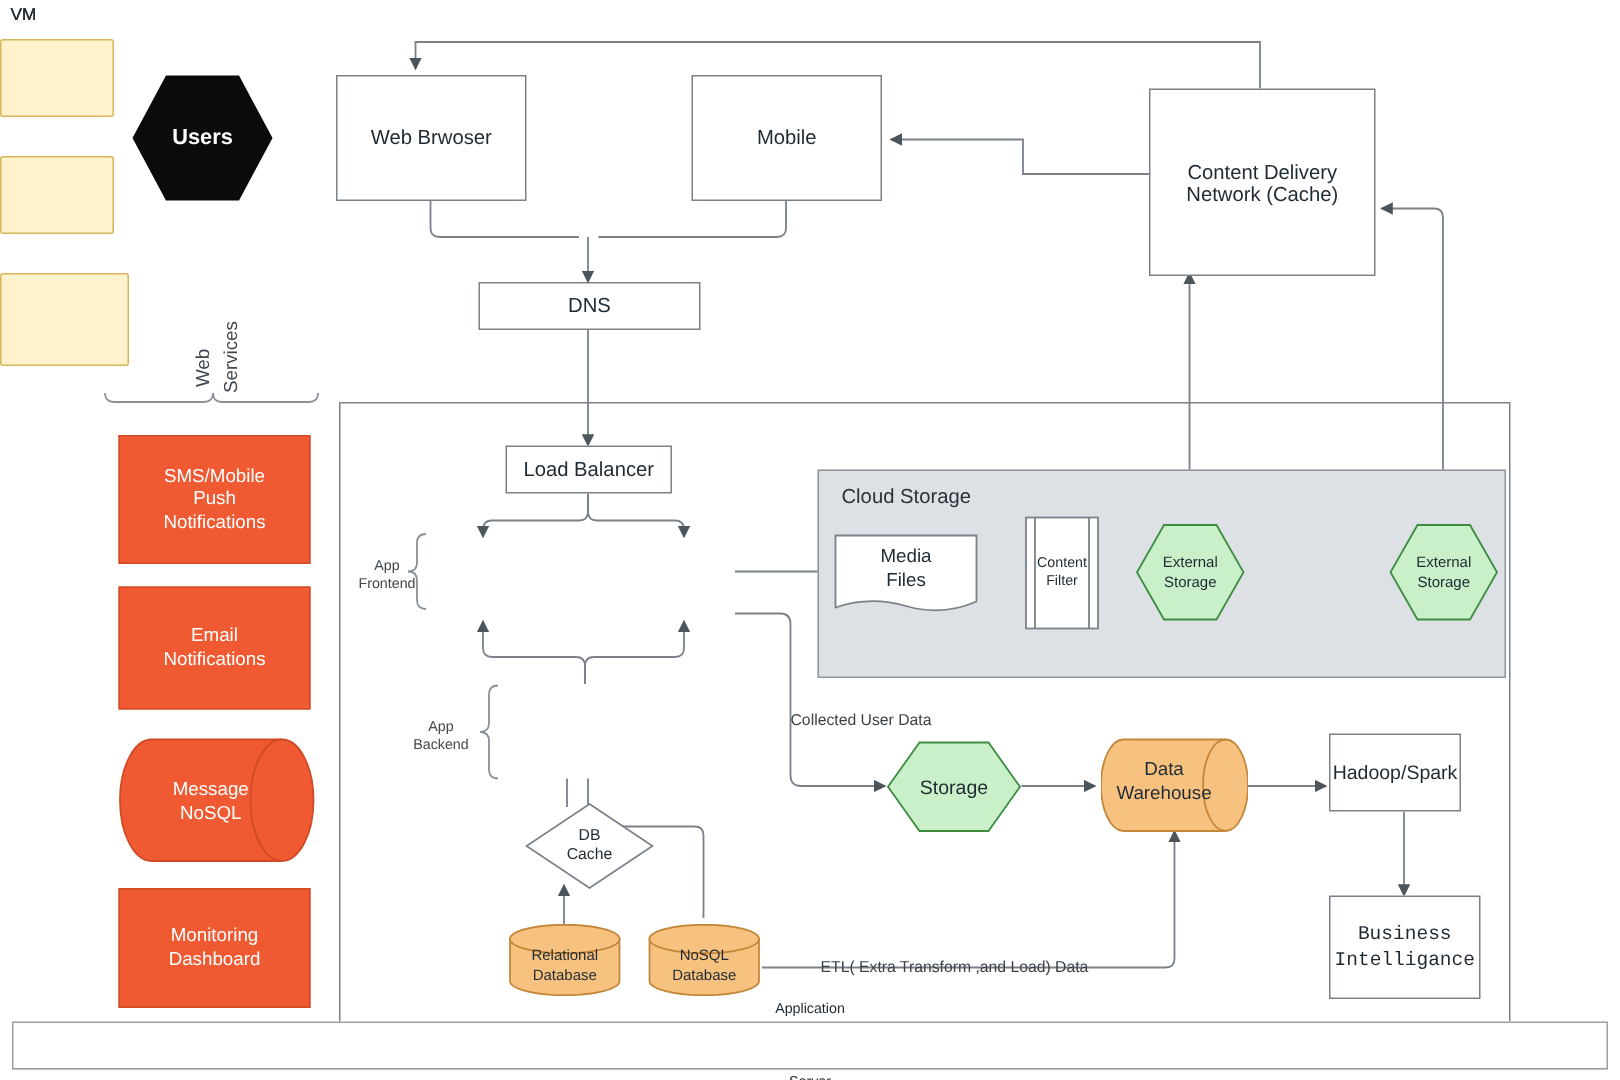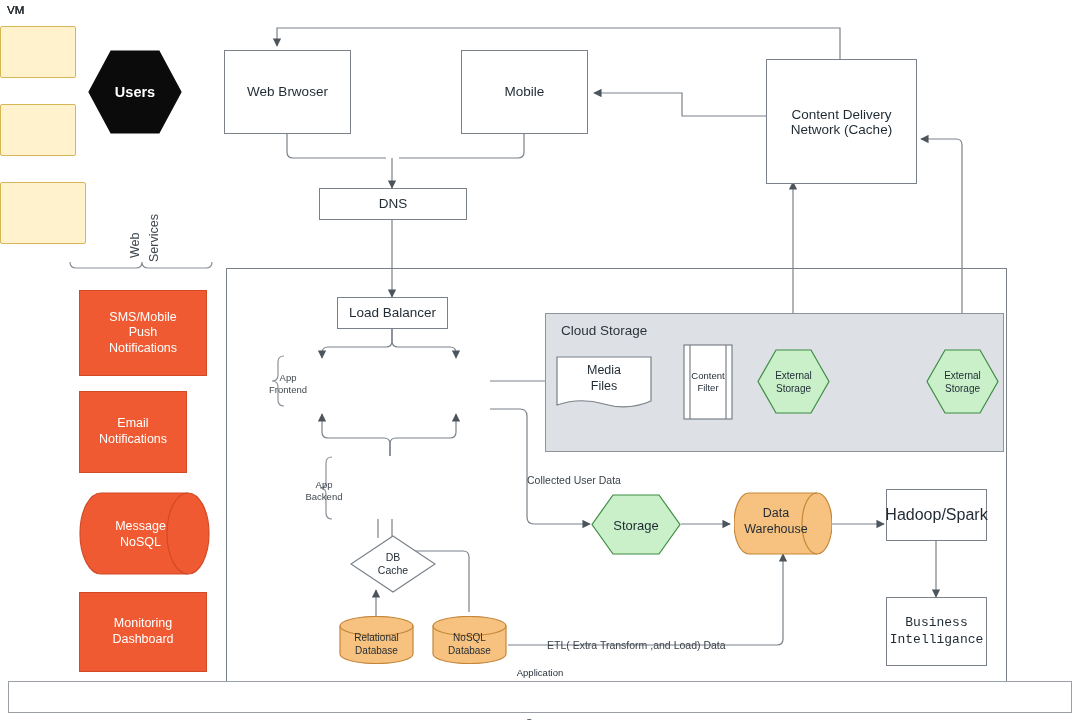--- a/index.html
+++ b/index.html
@@ -3,21 +3,21 @@
 <meta charset="utf-8">
 <style>
   html,body{margin:0;padding:0;background:#ffffff;}
   body{width:1080px;height:720px;position:relative;overflow:hidden;
        font-family:"Liberation Sans","DejaVu Sans",sans-serif;color:#1f2a33;}
   #canvas{position:absolute;left:0;top:0;width:1080px;height:720px;}
   svg#wires{position:absolute;left:0;top:0;width:1080px;height:720px;pointer-events:none;}
   .node{position:absolute;box-sizing:border-box;display:flex;align-items:center;
         justify-content:center;text-align:center;line-height:1.25;}
   .rect{background:#ffffff;border:1px solid #7a8189;}
-  .lbl{position:absolute;color:#40484f;margin-left:30px;}
+  .lbl{position:absolute;color:#40484f;}
   .vm{background:#fff2cc;border:1.5px solid #d6b656;border-radius:2px;
       display:block;box-sizing:border-box;margin-top:26px;}
   .vm .vmtitle{position:absolute;left:7px;top:4px;font-size:11.5px;color:#2b3238;}
   .vm .inner{position:absolute;left:8px;right:8px;bottom:7px;background:#ffffff;
              border:1px solid #9aa0a6;display:flex;align-items:center;
              justify-content:center;text-align:center;box-sizing:border-box;gap:37px;}
   .orange{background:#ef5a32;border:1px solid #d14a26;color:#ffffff;}
   .hexbox{position:absolute;}
   .hexlabel{position:absolute;left:0;right:0;top:50%;transform:translateY(-50%);
             text-align:center;color:#1f2a33;}
@@ -123,21 +123,21 @@
   <div class="rot" style="left:147px;top:262px;font-size:12.5px;">
     <span>Services</span>
   </div>
 
   <div class="node orange" style="left:79px;top:290px;width:128px;height:86px;flex-direction:column;font-size:12.5px;">
     <span>SMS/Mobile</span>
     <span>Push</span>
     <span>Notifications</span>
   </div>
 
-  <div class="node orange" style="left:79px;top:391px;width:108px;height:82px;flex-direction:column;font-size:12.5px;">
+  <div class="node orange" style="left:79px;top:391px;width:128px;height:82px;flex-direction:column;font-size:12.5px;">
     <span>Email</span>
     <span>Notifications</span>
   </div>
 
   <div class="cyl" style="left:79px;top:492px;width:131px;height:83px;">
     <svg width="131" height="83" viewBox="0 0 131 83">
       <path d="M22,1 L109,1 A21,40.5 0 0 1 109,82 L22,82 A21,40.5 0 0 1 22,1 Z" fill="#ef5a32" stroke="#d14a26" stroke-width="1.2"></path>
       <path d="M109,1 A21,40.5 0 0 0 109,82" fill="none" stroke="#d14a26" stroke-width="1.2"></path>
     </svg>
     <div class="cyllabel" style="font-size:12.5px;color:#fff;line-height:1.3;left:-8px;">
@@ -276,20 +276,20 @@
     <svg width="98" height="63" viewBox="0 0 98 63">
       <path d="M15,1 L83,1 A15,30.5 0 0 1 83,62 L15,62 A15,30.5 0 0 1 15,1 Z" fill="#f7c27f" stroke="#c4873a" stroke-width="1.2"></path>
       <path d="M83,1 A15,30.5 0 0 0 83,62" fill="none" stroke="#c4873a" stroke-width="1.2"></path>
     </svg>
     <div class="cyllabel" style="font-size:12.5px;line-height:1.3;left:-14px;">
       <div>Data</div>
       <div>Warehouse</div>
     </div>
   </div>
 
-  <div class="node rect" style="left:886px;top:489px;width:101px;height:52px;font-size:16px;">Hadoop/Spark</div>
+  <div class="node rect" style="left:886px;top:489px;width:88px;height:52px;font-size:13px;">Hadoop/Spark</div>
 
   <div class="node rect" style="left:886px;top:597px;width:101px;height:69px;flex-direction:column;font-size:13px;font-family:Liberation Mono, monospace;">
     <span>Business</span>
     <span>Intelligance</span>
   </div>
 
 </div>
 
 </body></html>

